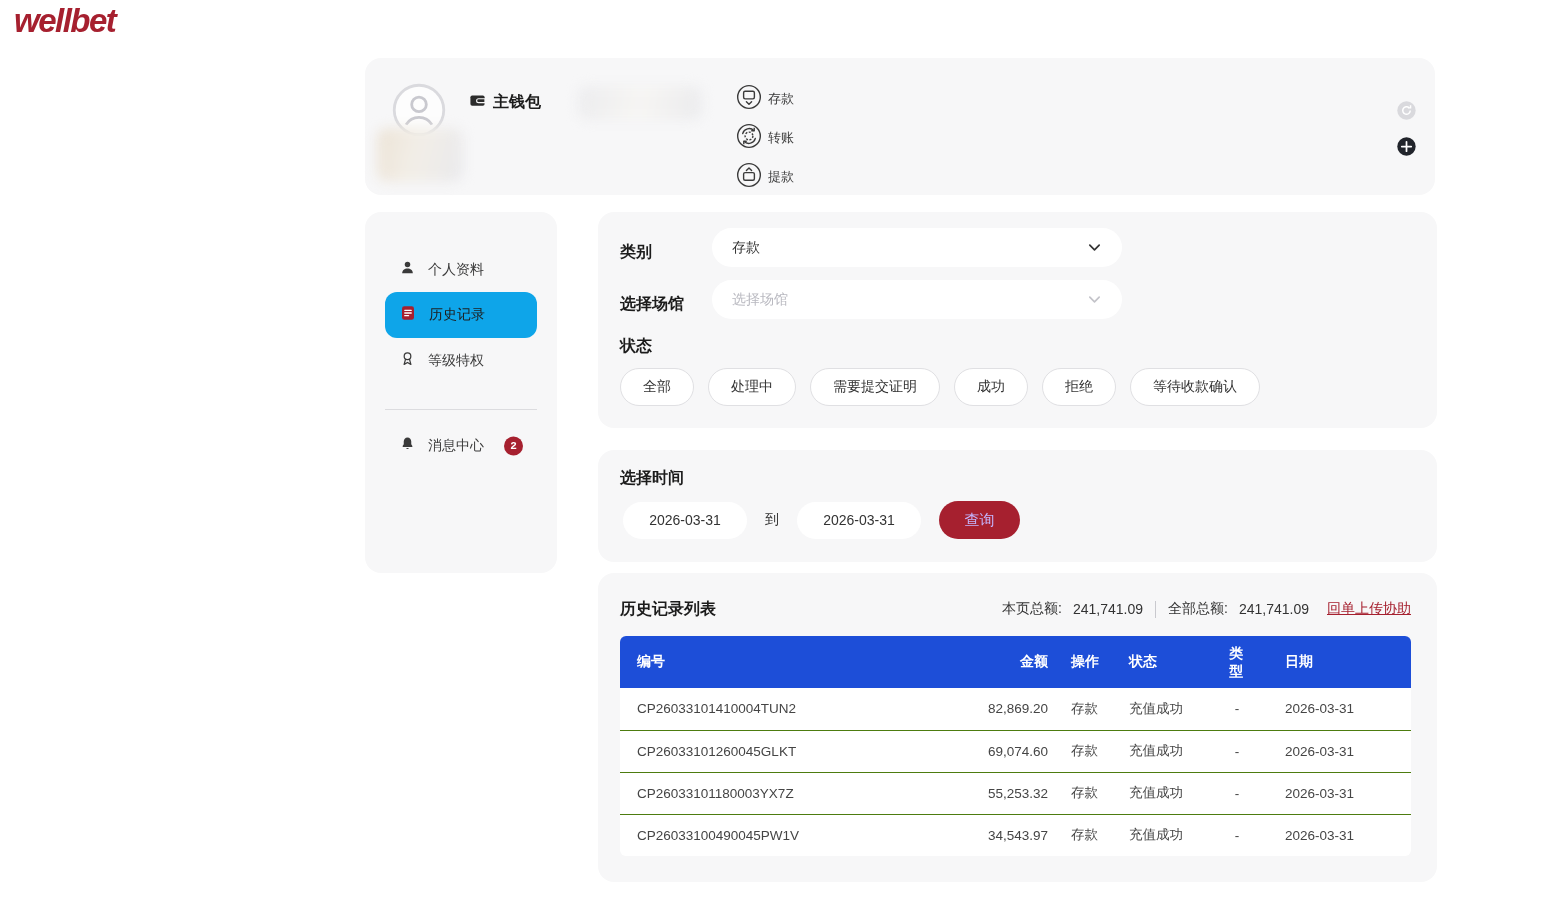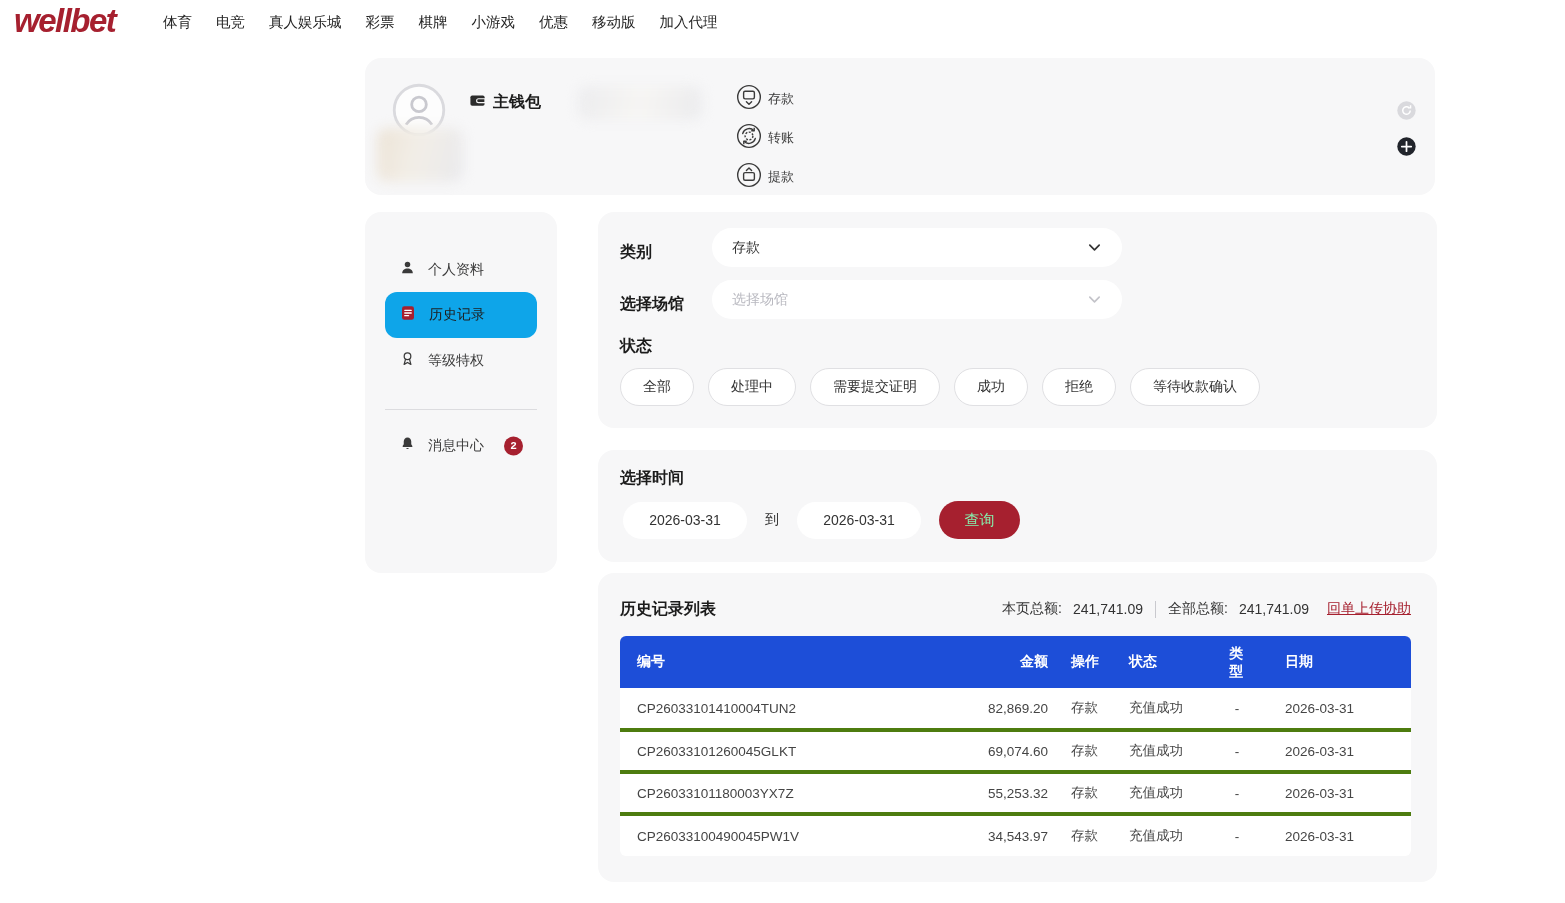--- a/index.html
+++ b/index.html
@@ -78,64 +78,53 @@
   .time-card { left:598px; top:450px; width:839px; height:112px; }
   .time-title { position:absolute; left:22px; top:18px; font-size:16px; font-weight:700; color:#1c1c1c; }
   .time-row { position:absolute; left:25px; top:51px; display:flex; align-items:center; }
   .date-input {
     width:124px; height:37px; background:#fff; border:none; border-radius:19px;
     text-align:center; font-size:14px; color:#333; font-family:inherit; cursor:pointer;
   }
   .to-label { font-size:14px; color:#333; margin:0 18px; }
   .query-btn {
     margin-left:18px; width:81px; height:38px; border:none; border-radius:19px;
-    background:#a6202f; color:#86efac; font-size:15px; font-family:inherit; cursor:pointer;
+    background:#a6202f; color:#c4b5fd; font-size:15px; font-family:inherit; cursor:pointer;
   }
 
   
   .history-card { left:598px; top:573px; width:839px; height:309px; }
   .hist-title { position:absolute; left:22px; top:26px; font-size:16px; font-weight:700; color:#1c1c1c; }
   .hist-totals { position:absolute; right:26px; top:27px; display:flex; align-items:center; font-size:14px; color:#333; }
   .tot-num { margin-left:11px; }
   .tot-sep { width:1px; height:17px; background:#c9c9ce; margin:0 12px; }
   .upload-link { margin-left:18px; color:#a6202f; text-decoration:underline; cursor:pointer; font-size:14px; }
 
   .htable-wrap { position:absolute; left:22px; top:63px; width:791px; border-radius:6px; overflow:hidden; }
   table.htable { width:100%; border-collapse:collapse; background:#fff; }
   .htable thead tr { background:#1d4ed8; height:52px; }
   .htable th { color:#fff; font-size:14px; font-weight:700; text-align:left; vertical-align:middle; }
   .htable td { font-size:13.5px; color:#454545; text-align:left; height:42px; vertical-align:middle; }
-  .htable tbody tr { border-top:4px solid #4d7c0f; }
+  .htable tbody tr { border-top:1px solid #4d7c0f; }
   .htable tbody tr:first-child { border-top:none; }
   .col-id    { width:335px; padding-left:17px; }
   .col-amt   { width:95px;  text-align:right !important; padding-right:2px; }
   .col-op    { width:77px;  padding-left:21px; }
   .col-st    { width:70px;  padding-left:2px; }
   .col-type  { width:80px;  text-align:center !important; }
   .col-date  { width:134px; padding-left:8px; }
   .th-wrap { display:inline-block; width:1.1em; line-height:1.3; text-align:left; }
 </style>
 </head>
 <body>
 
 <div class="page">
 
   <div class="topnav">
     <div class="logo">wellbet</div>
-    <div class="nav-items">
-      <a class="nav-item">体育</a>
-      <a class="nav-item">电竞</a>
-      <a class="nav-item">真人娱乐城</a>
-      <a class="nav-item">彩票</a>
-      <a class="nav-item">棋牌</a>
-      <a class="nav-item">小游戏</a>
-      <a class="nav-item">优惠</a>
-      <a class="nav-item">移动版</a>
-      <a class="nav-item">加入代理</a>
-    </div>
   </div>
 
   <div class="card profile-card">
     <span class="avatar">
       <svg viewBox="0 0 48 48" width="54" height="54">
         <circle cx="24" cy="24" r="22" fill="#fdfdfd" stroke="#dadade" stroke-width="2.5"></circle>
         <circle cx="24" cy="19" r="6.5" fill="none" stroke="#c9c9cf" stroke-width="2.5"></circle>
         <path d="M12.5 37a13.5 13.5 0 0 1 23 0" fill="none" stroke="#c9c9cf" stroke-width="2.5"></path>
       </svg>
     </span>

